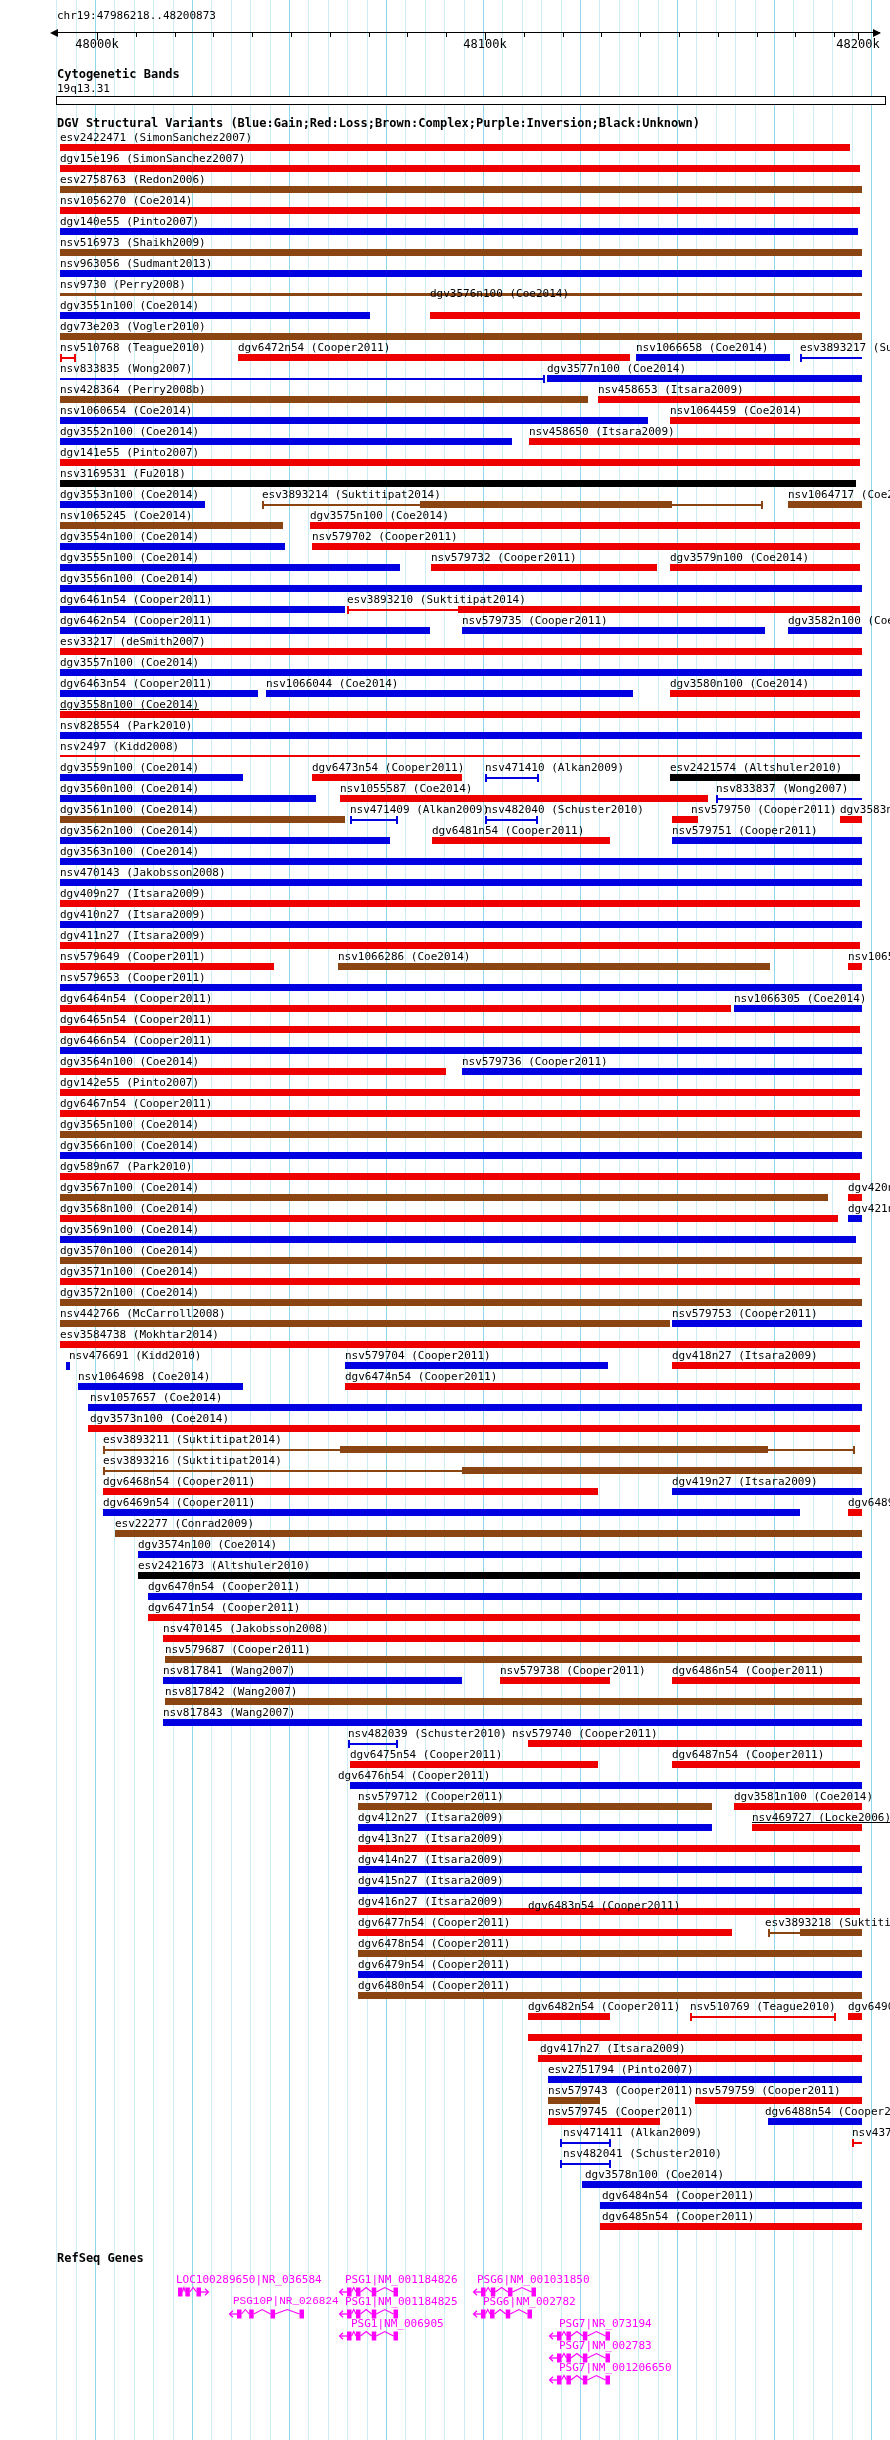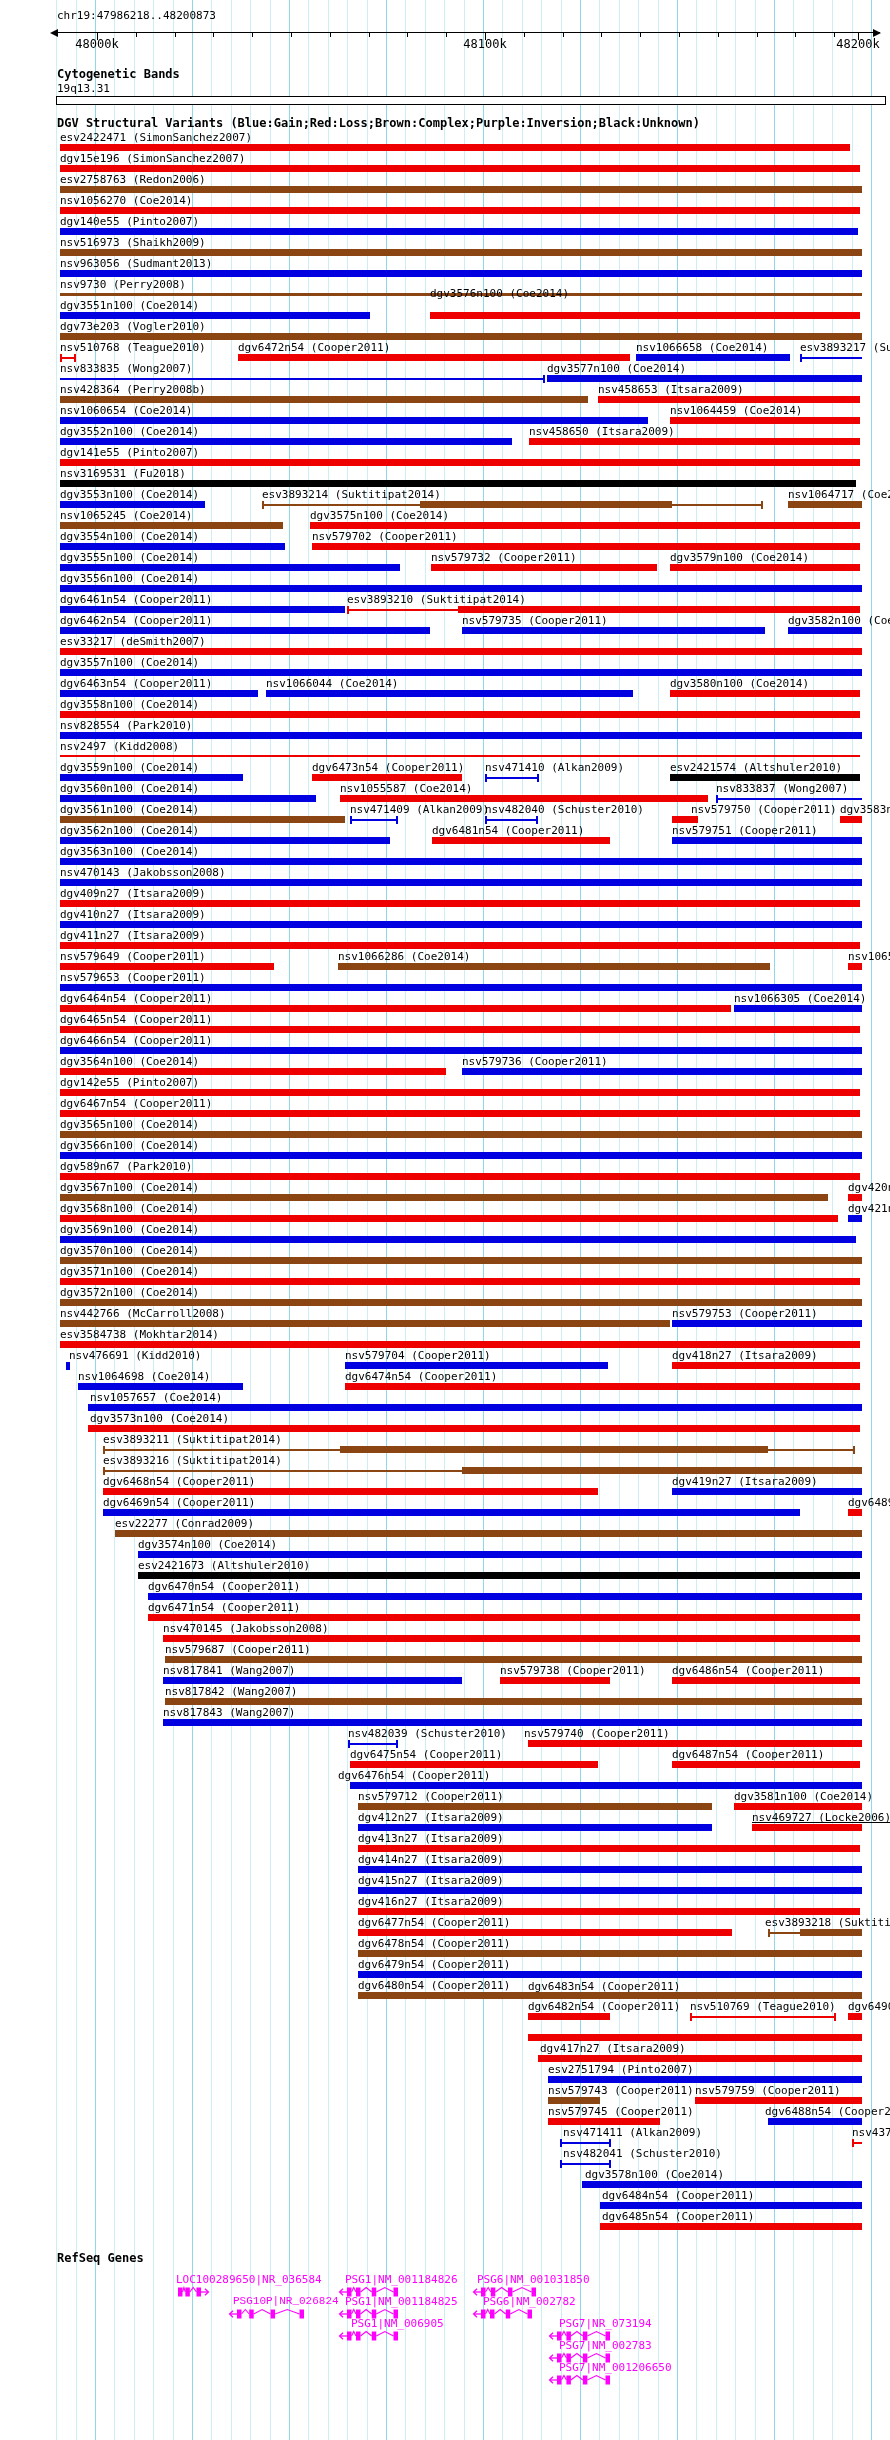--- a/index.html
+++ b/index.html
@@ -189,21 +189,21 @@
     <div class="lbl" style="left: 60px; top: 636px;">esv33217 (deSmith2007)</div>
     <div class="shape" style="left: 60px; top: 648px; width: 802px; height: 7px; background: rgb(238, 0, 0);"></div>
     <div class="lbl" style="left: 60px; top: 657px;">dgv3557n100 (Coe2014)</div>
     <div class="shape" style="left: 60px; top: 669px; width: 802px; height: 7px; background: rgb(0, 0, 224);"></div>
     <div class="lbl" style="left: 60px; top: 678px;">dgv6463n54 (Cooper2011)</div>
     <div class="shape" style="left: 60px; top: 690px; width: 198px; height: 7px; background: rgb(0, 0, 224);"></div>
     <div class="lbl" style="left: 266px; top: 678px;">nsv1066044 (Coe2014)</div>
     <div class="shape" style="left: 266px; top: 690px; width: 367px; height: 7px; background: rgb(0, 0, 224);"></div>
     <div class="lbl" style="left: 670px; top: 678px;">dgv3580n100 (Coe2014)</div>
     <div class="shape" style="left: 670px; top: 690px; width: 190px; height: 7px; background: rgb(238, 0, 0);"></div>
-    <div class="lbl" style="left: 60px; top: 699px;">dgv3558n100 (Coe2014)</div>
+    <div class="lbl" style="left: 60px; top: 699px; text-decoration: underline;">dgv3558n100 (Coe2014)</div>
     <div class="shape" style="left: 60px; top: 711px; width: 800px; height: 7px; background: rgb(238, 0, 0);"></div>
     <div class="lbl" style="left: 60px; top: 720px;">nsv828554 (Park2010)</div>
     <div class="shape" style="left: 60px; top: 732px; width: 802px; height: 7px; background: rgb(0, 0, 224);"></div>
     <div class="lbl" style="left: 60px; top: 741px;">nsv2497 (Kidd2008)</div>
     <div class="shape" style="left: 60px; top: 755px; width: 800px; height: 2px; background: rgb(238, 0, 0);"></div>
     <div class="lbl" style="left: 60px; top: 762px;">dgv3559n100 (Coe2014)</div>
     <div class="shape" style="left: 60px; top: 774px; width: 183px; height: 7px; background: rgb(0, 0, 224);"></div>
     <div class="lbl" style="left: 312px; top: 762px;">dgv6473n54 (Cooper2011)</div>
     <div class="shape" style="left: 312px; top: 774px; width: 150px; height: 7px; background: rgb(238, 0, 0);"></div>
     <div class="lbl" style="left: 485px; top: 762px;">nsv471410 (Alkan2009)</div>
@@ -355,21 +355,21 @@
     <div class="lbl" style="left: 672px; top: 1665px;">dgv6486n54 (Cooper2011)</div>
     <div class="shape" style="left: 672px; top: 1677px; width: 188px; height: 7px; background: rgb(238, 0, 0);"></div>
     <div class="lbl" style="left: 165px; top: 1686px;">nsv817842 (Wang2007)</div>
     <div class="shape" style="left: 165px; top: 1698px; width: 697px; height: 7px; background: rgb(139, 69, 19);"></div>
     <div class="lbl" style="left: 163px; top: 1707px;">nsv817843 (Wang2007)</div>
     <div class="shape" style="left: 163px; top: 1719px; width: 699px; height: 7px; background: rgb(0, 0, 224);"></div>
     <div class="lbl" style="left: 348px; top: 1728px;">nsv482039 (Schuster2010)</div>
     <div class="shape" style="left: 348px; top: 1743px; width: 49px; height: 2px; background: rgb(0, 0, 224);"></div>
     <div class="shape" style="left: 348px; top: 1740px; width: 2px; height: 8px; background: rgb(0, 0, 224);"></div>
     <div class="shape" style="left: 396px; top: 1740px; width: 2px; height: 8px; background: rgb(0, 0, 224);"></div>
-    <div class="lbl" style="left: 524px; top: 1728px;">nsv579740 (Cooper2011)</div>
+    <div class="lbl" style="left: 512px; top: 1728px;">nsv579740 (Cooper2011)</div>
     <div class="shape" style="left: 528px; top: 1740px; width: 334px; height: 7px; background: rgb(238, 0, 0);"></div>
     <div class="lbl" style="left: 350px; top: 1749px;">dgv6475n54 (Cooper2011)</div>
     <div class="shape" style="left: 350px; top: 1761px; width: 248px; height: 7px; background: rgb(238, 0, 0);"></div>
     <div class="lbl" style="left: 672px; top: 1749px;">dgv6487n54 (Cooper2011)</div>
     <div class="shape" style="left: 672px; top: 1761px; width: 188px; height: 7px; background: rgb(238, 0, 0);"></div>
     <div class="lbl" style="left: 338px; top: 1770px;">dgv6476n54 (Cooper2011)</div>
     <div class="shape" style="left: 350px; top: 1782px; width: 512px; height: 7px; background: rgb(0, 0, 224);"></div>
     <div class="lbl" style="left: 358px; top: 1791px;">nsv579712 (Cooper2011)</div>
     <div class="shape" style="left: 358px; top: 1803px; width: 354px; height: 7px; background: rgb(139, 69, 19);"></div>
     <div class="lbl" style="left: 734px; top: 1791px;">dgv3581n100 (Coe2014)</div>
@@ -399,21 +399,21 @@
     <div class="lbl" style="left: 358px; top: 1980px;">dgv6480n54 (Cooper2011)</div>
     <div class="shape" style="left: 358px; top: 1992px; width: 504px; height: 7px; background: rgb(139, 69, 19);"></div>
     <div class="lbl" style="left: 528px; top: 2001px;">dgv6482n54 (Cooper2011)</div>
     <div class="shape" style="left: 528px; top: 2013px; width: 82px; height: 7px; background: rgb(238, 0, 0);"></div>
     <div class="lbl" style="left: 690px; top: 2001px;">nsv510769 (Teague2010)</div>
     <div class="shape" style="left: 690px; top: 2016px; width: 145px; height: 2px; background: rgb(238, 0, 0);"></div>
     <div class="shape" style="left: 690px; top: 2013px; width: 2px; height: 8px; background: rgb(238, 0, 0);"></div>
     <div class="shape" style="left: 834px; top: 2013px; width: 2px; height: 8px; background: rgb(238, 0, 0);"></div>
     <div class="lbl" style="left: 848px; top: 2001px;">dgv6490</div>
     <div class="shape" style="left: 848px; top: 2013px; width: 14px; height: 7px; background: rgb(238, 0, 0);"></div>
-    <div class="lbl" style="left: 528px; top: 1981px;">dgv6483n54 (Cooper2011)</div>
+    <div class="lbl" style="left: 528px; top: 1900px;">dgv6483n54 (Cooper2011)</div>
     <div class="shape" style="left: 528px; top: 2034px; width: 334px; height: 7px; background: rgb(238, 0, 0);"></div>
     <div class="lbl" style="left: 540px; top: 2043px;">dgv417n27 (Itsara2009)</div>
     <div class="shape" style="left: 538px; top: 2055px; width: 324px; height: 7px; background: rgb(238, 0, 0);"></div>
     <div class="lbl" style="left: 548px; top: 2064px;">esv2751794 (Pinto2007)</div>
     <div class="shape" style="left: 548px; top: 2076px; width: 314px; height: 7px; background: rgb(0, 0, 224);"></div>
     <div class="lbl" style="left: 548px; top: 2085px;">nsv579743 (Cooper2011)</div>
     <div class="shape" style="left: 548px; top: 2097px; width: 52px; height: 7px; background: rgb(139, 69, 19);"></div>
     <div class="lbl" style="left: 695px; top: 2085px;">nsv579759 (Cooper2011)</div>
     <div class="shape" style="left: 695px; top: 2097px; width: 167px; height: 7px; background: rgb(238, 0, 0);"></div>
     <div class="lbl" style="left: 548px; top: 2106px;">nsv579745 (Cooper2011)</div>

